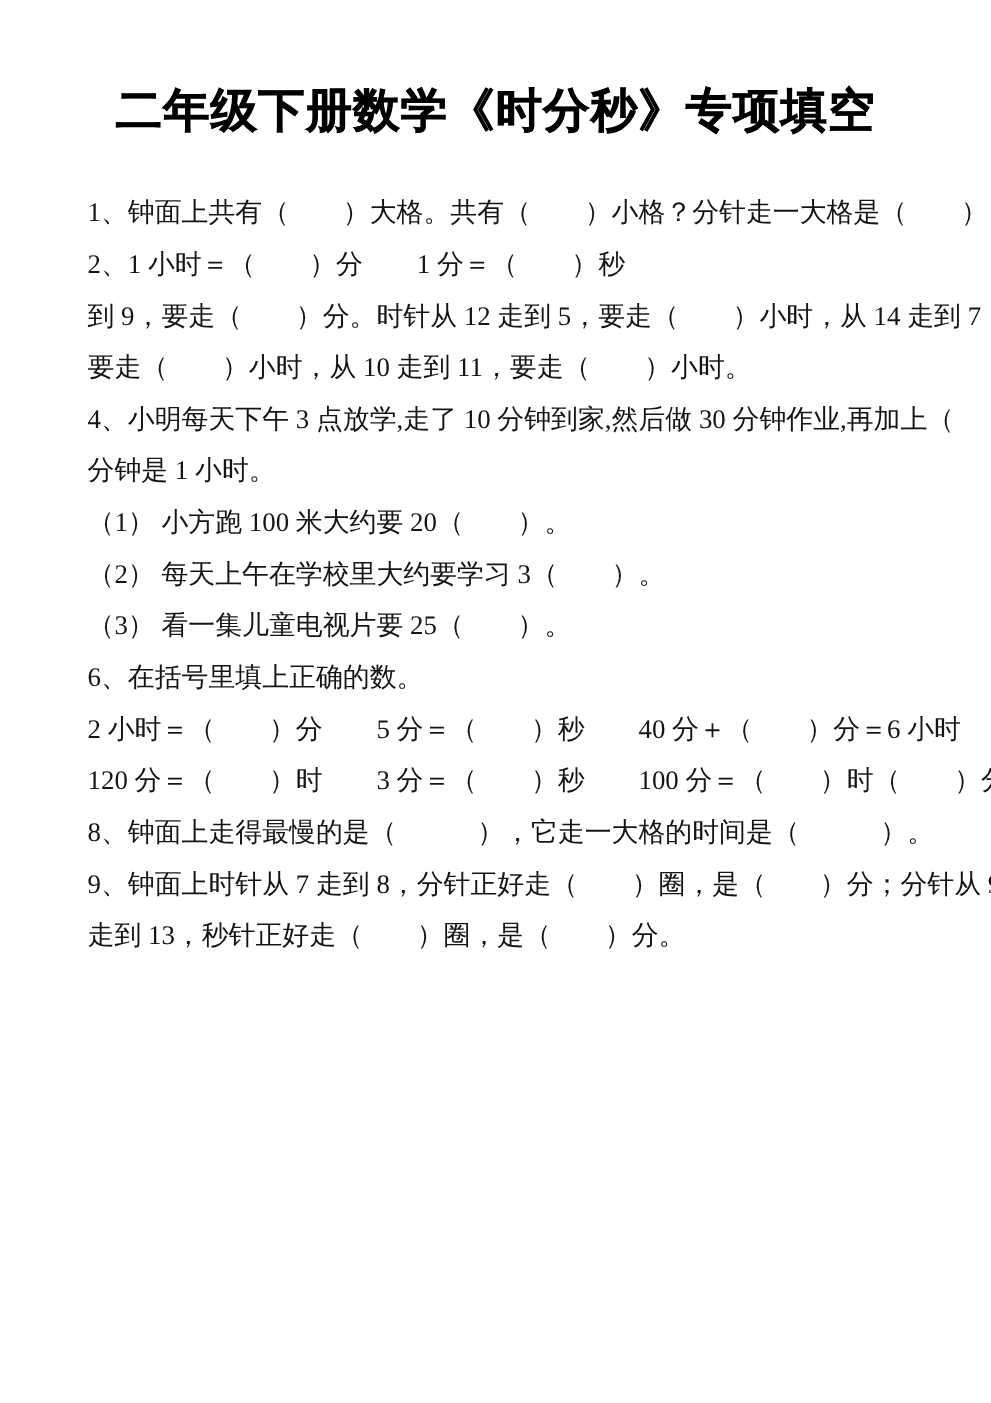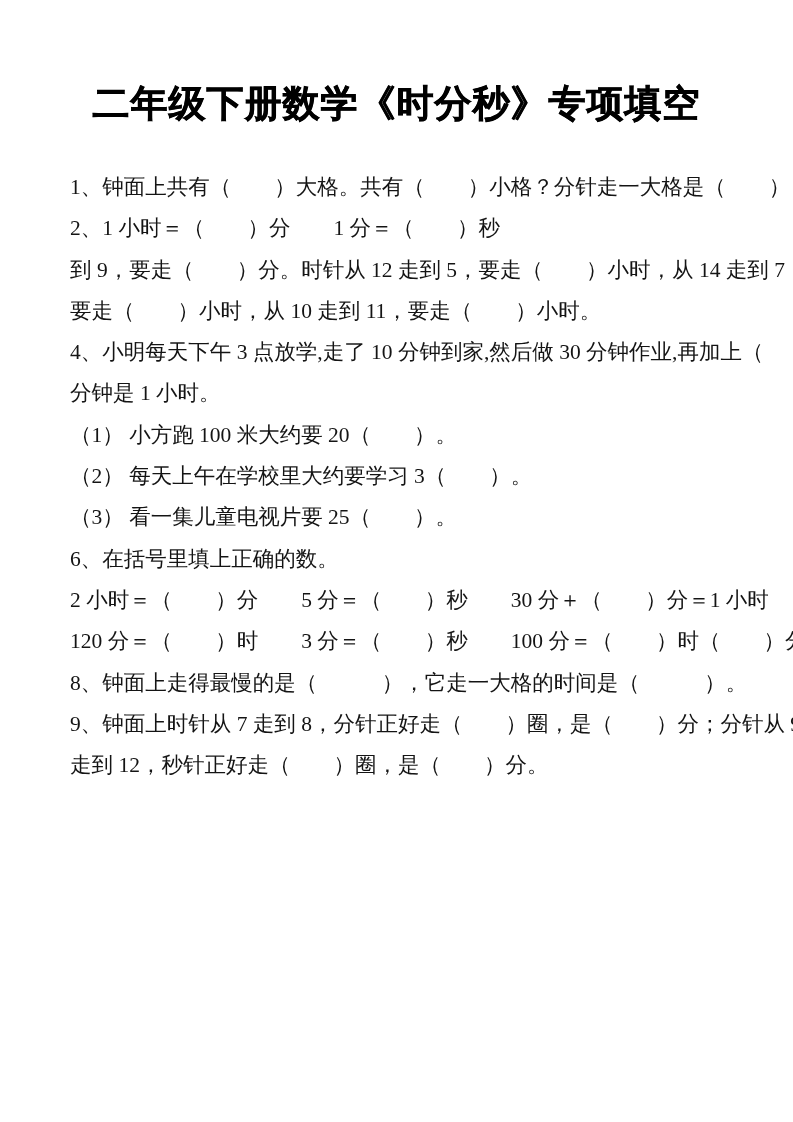--- a/index.html
+++ b/index.html
@@ -9,23 +9,23 @@
   }
   .sheet {
     position: relative;
     width: 793px;
     height: 1122px;
     background: #ffffff;
     overflow: hidden;
     color: #151515;
   }
   .worksheet-title {
-    padding-top: 84px;
+    padding-top: 67px;
     text-align: center;
-    font-family: Liberation Mono, monospace;
+    font-family: Liberation Sans, sans-serif;
     font-weight: 900;
     font-size: 37px;
     line-height: 44px;
     letter-spacing: 1px;
     color: #000000;
     -webkit-text-stroke: 0.6px #000;
   }
   .content {
     margin-top: 39px;
     padding-left: 70px;
@@ -67,28 +67,28 @@
     </div>
 
     <div>
       <div class="line">（1） 小方跑 100 米大约要 20（　　）。</div>
       <div class="line">（2） 每天上午在学校里大约要学习 3（　　）。</div>
       <div class="line">（3） 看一集儿童电视片要 25（　　）。</div>
     </div>
 
     <div>
       <div class="line">6、在括号里填上正确的数。</div>
-      <div class="line">2 小时＝（　　）分　　5 分＝（　　）秒　　30 分＋（　　）分＝1 小时</div>
+      <div class="line">2 小时＝（　　）分　　5 分＝（　　）秒　　40 分＋（　　）分＝6 小时</div>
       <div class="line">120 分＝（　　）时　　3 分＝（　　）秒　　100 分＝（　　）时（　　）分</div>
     </div>
 
 
     <div>
       <div class="line">8、钟面上走得最慢的是（　　　），它走一大格的时间是（　　　）。</div>
     </div>
 
     <div>
       <div class="line">9、钟面上时针从 7 走到 8，分针正好走（　　）圈，是（　　）分；分针从 9</div>
-      <div class="line">走到 12，秒针正好走（　　）圈，是（　　）分。</div>
+      <div class="line">走到 13，秒针正好走（　　）圈，是（　　）分。</div>
     </div>
 
   </div>
 </div>
 
 </body></html>

